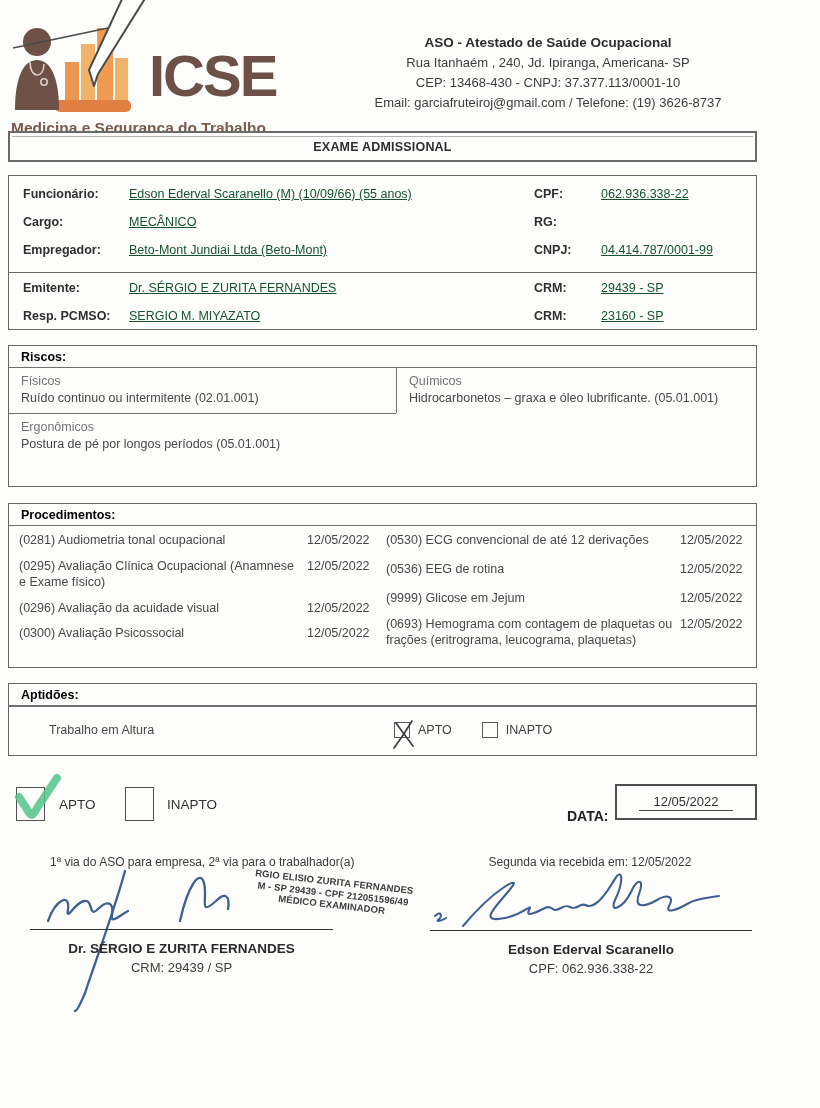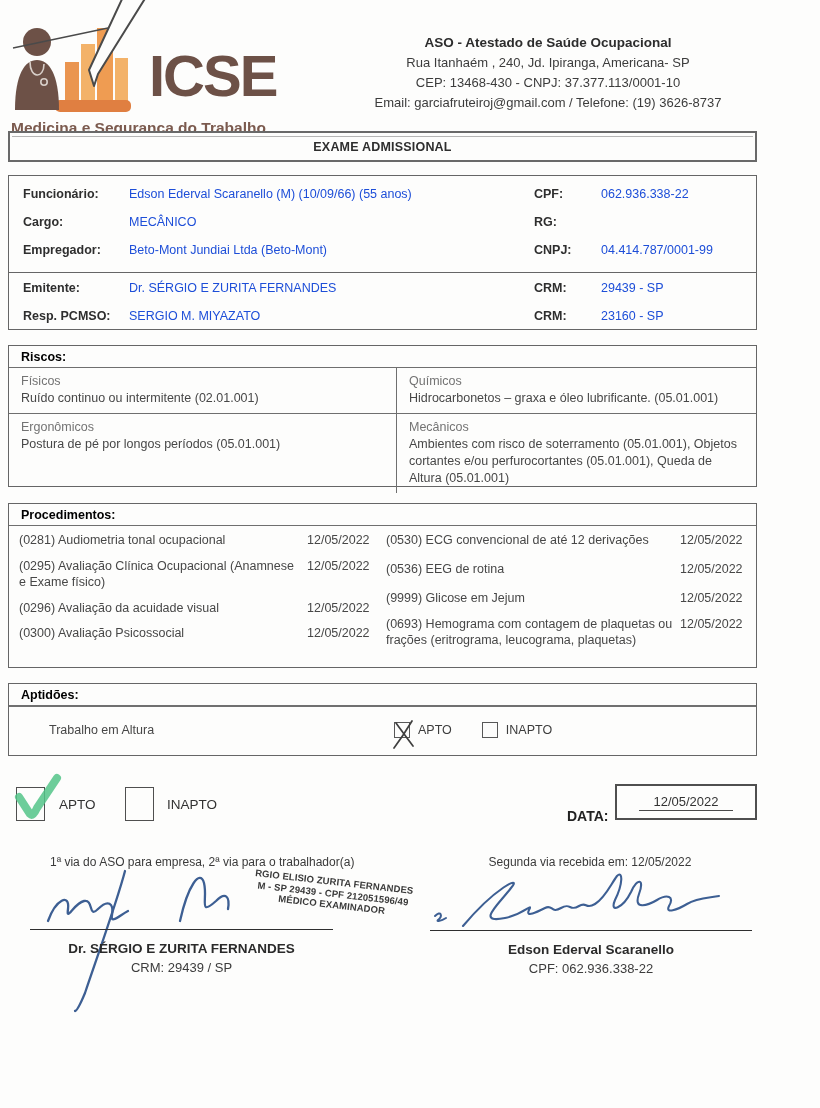--- a/index.html
+++ b/index.html
@@ -21,21 +21,21 @@
     border:2px solid #696969; background:#fdfdfc;
     display:flex; align-items:center; justify-content:center;
     font-size:12.5px; font-weight:bold; color:#2e2e2e; letter-spacing:.2px;
   }
   .exam-bar::after { content:""; position:absolute; left:2px; right:2px; top:3px; border-top:1px solid #b5b5b5; }
 
   
   .info-box { left:8px; width:749px; border:1.5px solid #666; background:#fdfdfc; }
   .info-row { display:grid; grid-template-columns:106px 405px 67px 1fr; align-items:center; height:28px; padding-left:14px; font-size:12.5px; }
   .info-row .lbl { font-weight:bold; color:#2e2e2e; }
-  .info-row .val { color:#1d4ed8; }
+  .info-row .val { color:#14532d;text-decoration:underline; }
 
   
   .section-box { left:8px; width:749px; border:1.5px solid #666; background:#fdfdfc; }
   .section-head { padding:4px 12px 3px 12px; font-size:12.5px; font-weight:bold; color:#000000; border-bottom:1.5px solid #6f6f6f; }
   .risk-grid { display:grid; grid-template-columns:387px 1fr; }
   .risk-cell { padding:5px 12px 6px 12px; font-size:12.5px; line-height:17px; color:#474747; }
   .risk-cell .cat { font-weight:normal; color:#737373; }
   .risk-cell.col2 { border-left:1.5px solid #6f6f6f; }
   .risk-cell.row2 { border-top:1.5px solid #6f6f6f; min-height:74px; }
 
@@ -161,24 +161,20 @@
         <div>Ruído continuo ou intermitente (02.01.001)</div>
       </div>
       <div class="risk-cell col2">
         <div class="cat">Químicos</div>
         <div>Hidrocarbonetos – graxa e óleo lubrificante. (05.01.001)</div>
       </div>
       <div class="risk-cell row2">
         <div class="cat">Ergonômicos</div>
         <div>Postura de pé por longos períodos (05.01.001)</div>
       </div>
-      <div class="risk-cell col2 row2">
-        <div class="cat">Mecânicos</div>
-        <div>Ambientes com risco de soterramento (05.01.001), Objetos cortantes e/ou perfurocortantes (05.01.001), Queda de Altura (05.01.001)</div>
-      </div>
     </div>
   </div>
 
   <div class="abs section-box" style="top:503px; height:165px;">
     <div class="section-head">Procedimentos:</div>
     <div class="proc-body">
       <div class="proc-col">
         <div class="proc-item">
           <span class="pname">(0281) Audiometria tonal ocupacional</span>
           <span class="pdate">12/05/2022</span>

